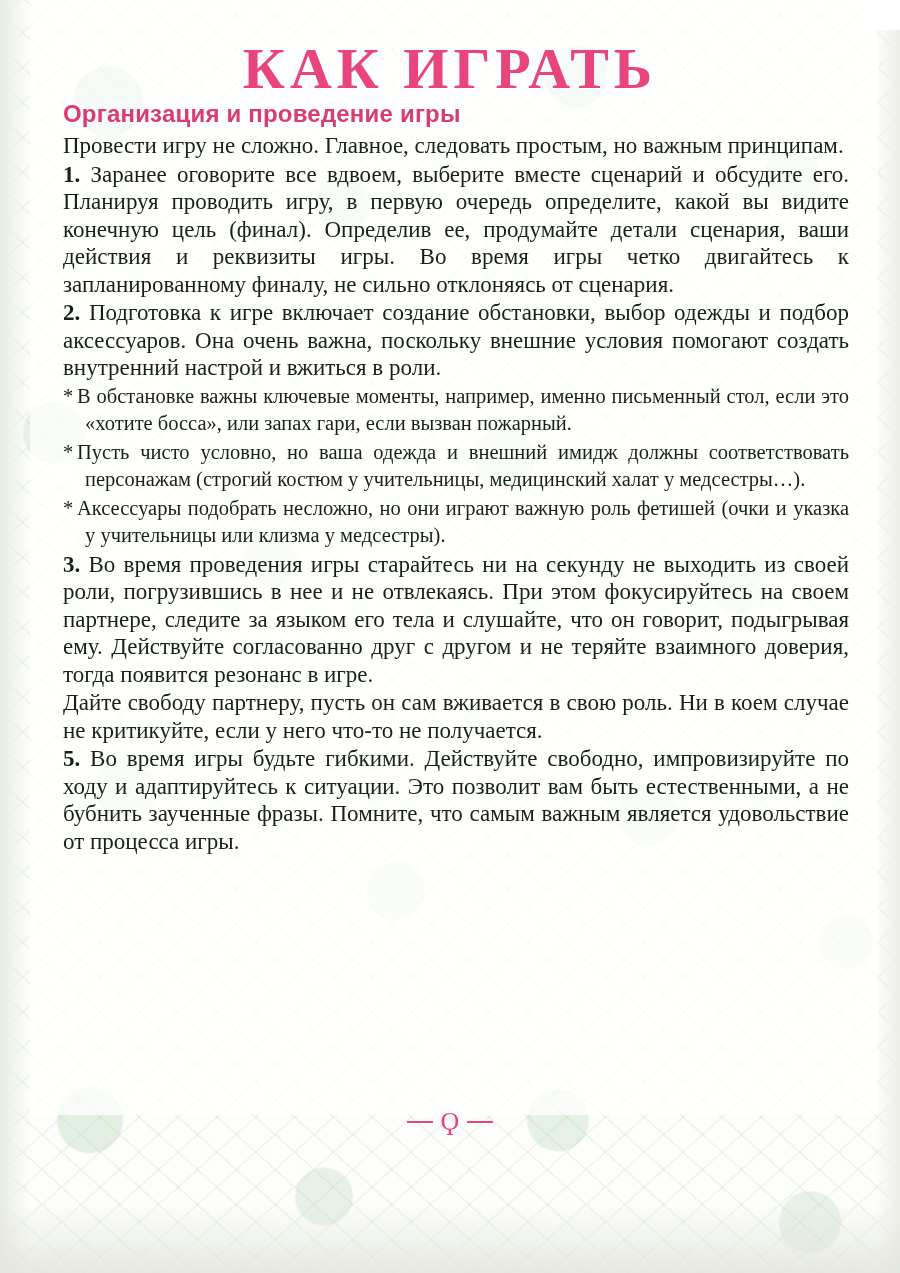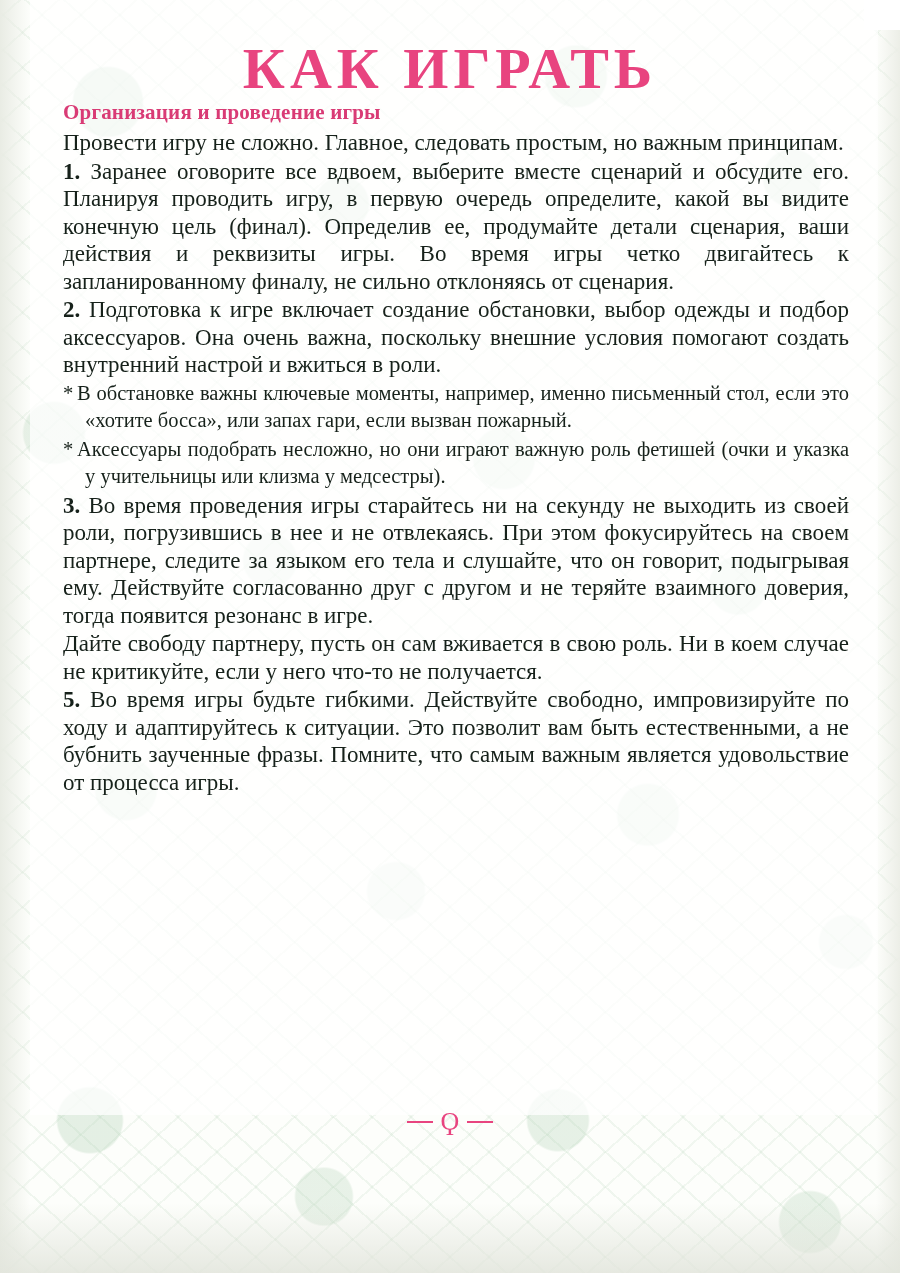--- a/index.html
+++ b/index.html
@@ -85,23 +85,23 @@
 
   .body-col {
     position: absolute;
     left: 63px;
     top: 100px;
     width: 786px;
     color: #17211b;
   }
 
   .subtitle {
-    font-family: Liberation Serif, serif;
+    font-family: Liberation Sans, sans-serif;
     font-weight: bold;
-    font-size: 21px;
+    font-size: 24px;
     color: #d93b75;
     margin: 0 0 4px 0;
     letter-spacing: 0.2px;
   }
 
   p.para {
     margin: 0 0 1px 0;
     font-size: 23px;
     line-height: 27.5px;
     text-align: justify;
@@ -207,20 +207,23 @@
       </p>
 
       <p class="para">
         <span class="lead">2.</span><span> Подготовка к игре включает создание обстановки, выбор одежды и подбор аксессуаров. Она очень важна, поскольку внешние условия помогают создать внутренний настрой и вжиться в роли.</span>
       </p>
 
       <p class="bullet">
         <span class="star">*</span><span>В обстановке важны ключевые моменты, например, именно письменный стол, если это «хотите босса», или запах гари, если вызван пожарный.</span>
       </p>
 
+      <p class="bullet">
+        <span class="star">*</span><span>Пусть чисто условно, но ваша одежда и внешний имидж должны соответствовать персонажам (строгий костюм у учительницы, медицинский халат у медсестры…).</span>
+      </p>
 
       <p class="bullet">
         <span class="star">*</span><span>Аксессуары подобрать несложно, но они играют важную роль фетишей (очки и указка у учительницы или клизма у медсестры).</span>
       </p>
 
 
       <p class="para">
         <span class="lead">3.</span><span> Во время проведения игры старайтесь ни на секунду не выходить из своей роли, погрузившись в нее и не отвлекаясь. При этом фокусируйтесь на своем партнере, следите за языком его тела и слушайте, что он говорит, подыгрывая ему. Действуйте согласованно друг с другом и не теряйте взаимного доверия, тогда появится резонанс в игре.</span>
       </p>
 

